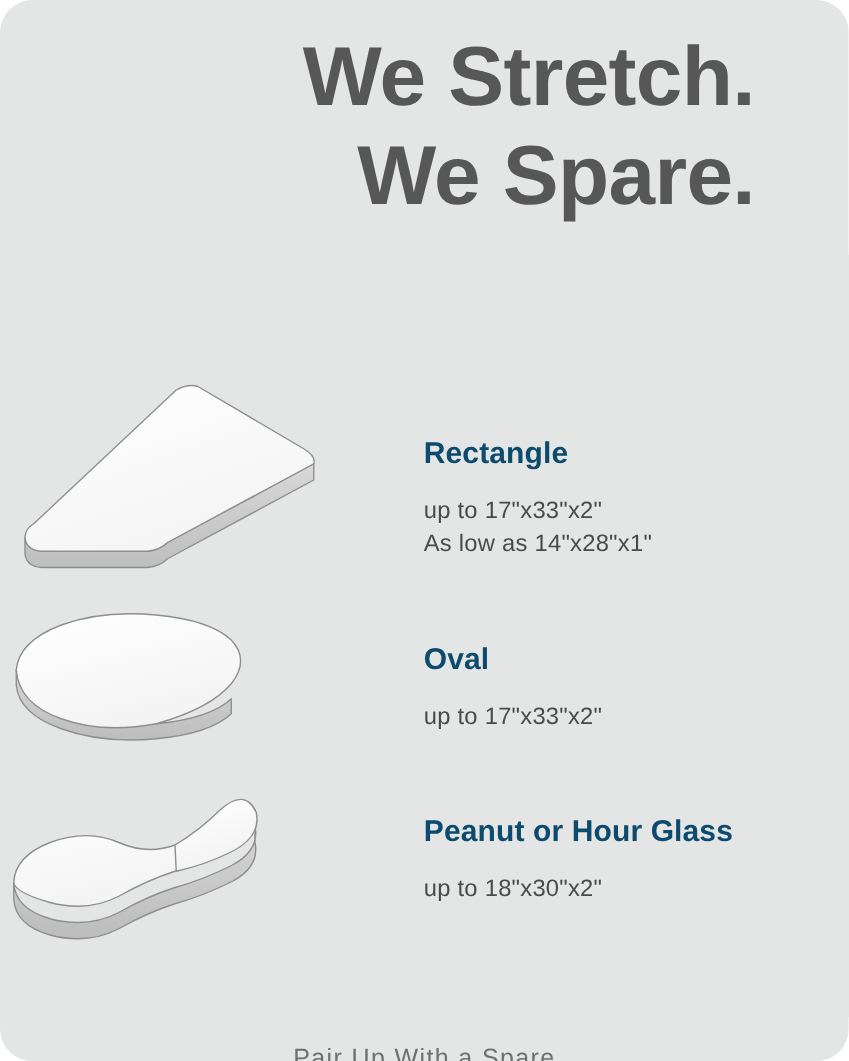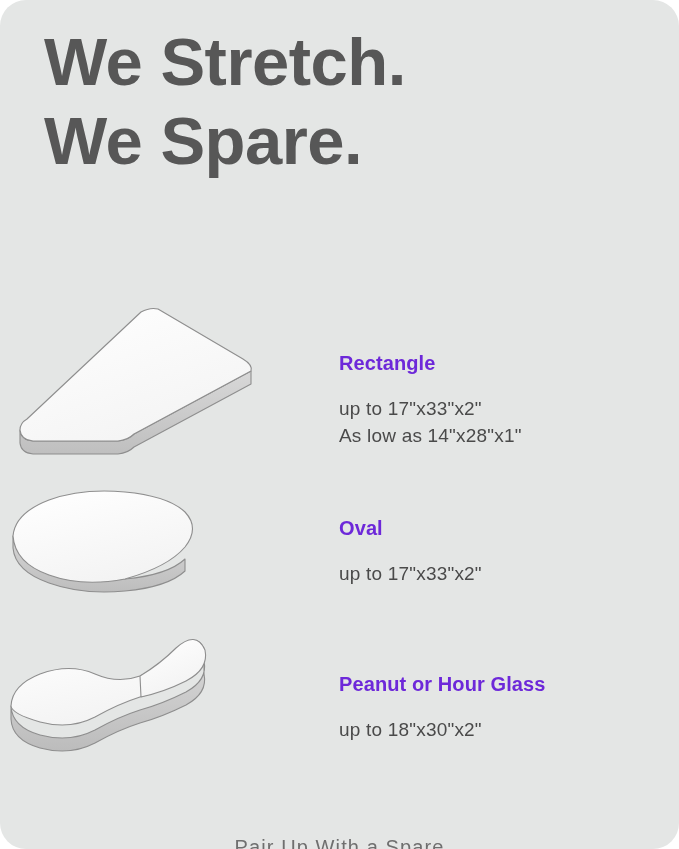--- a/index.html
+++ b/index.html
@@ -23,20 +23,21 @@
     box-sizing: border-box;
     overflow: hidden;
   }
 
   
   #headline {
     position: absolute;
     left: 44px;
     top: 22px;
     width: 560px;
+    text-align: right;
   }
   .headline-line {
     display: block;
     font-family: "Liberation Sans", sans-serif;
     font-weight: bold;
     font-size: 67px;
     line-height: 79px;
     letter-spacing: -0.5px;
     color: #575757;
     white-space: nowrap;
@@ -63,43 +64,43 @@
 
   .text-block {
     position: absolute;
     left: 339px;
     top: 0;
     width: 330px;
   }
   .product-title {
     font-family: "Liberation Sans", sans-serif;
     font-weight: bold;
-    font-size: 20px;
+    font-size: 24px;
     line-height: 30px;
-    color: #6d28d9;
+    color: #0c4a6e;
     letter-spacing: 0.1px;
     white-space: nowrap;
     margin: 0;
   }
   .product-spec {
     font-family: "Liberation Sans", sans-serif;
     font-weight: normal;
     font-size: 19px;
     line-height: 27px;
     color: #4a4a4a;
     letter-spacing: 0.2px;
     white-space: nowrap;
     margin: 0;
   }
   .spec-list { margin-top: 17px; }
 
   
   #row-rectangle .text-block { top: 48px; }
   #row-oval .text-block      { top: 45px; }
-  #row-peanut .text-block    { top: 45px; }
+  #row-peanut .text-block    { top: 27px; }
 
   
   #footer-tagline {
     position: absolute;
     left: 0;
     top: 788px;
     width: 679px;
     text-align: center;
     font-family: "Liberation Sans", sans-serif;
     font-weight: normal;

